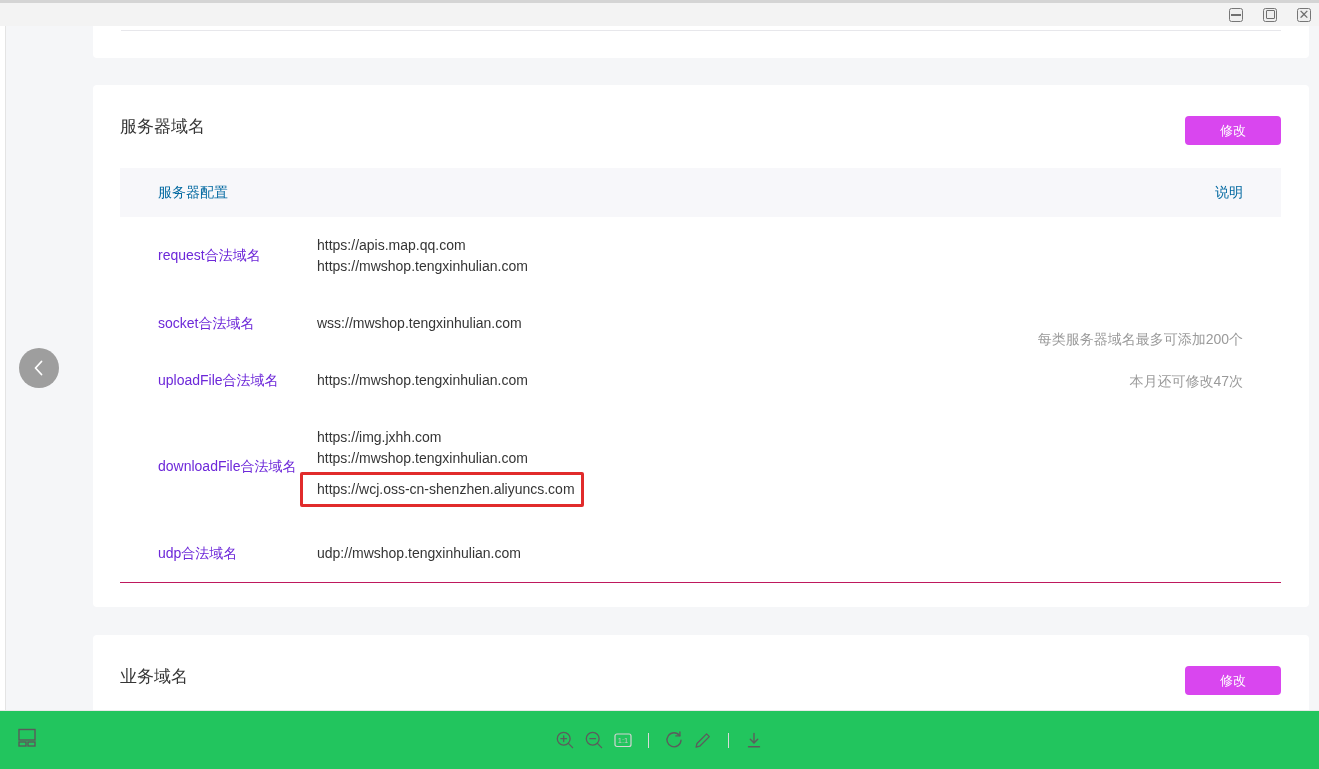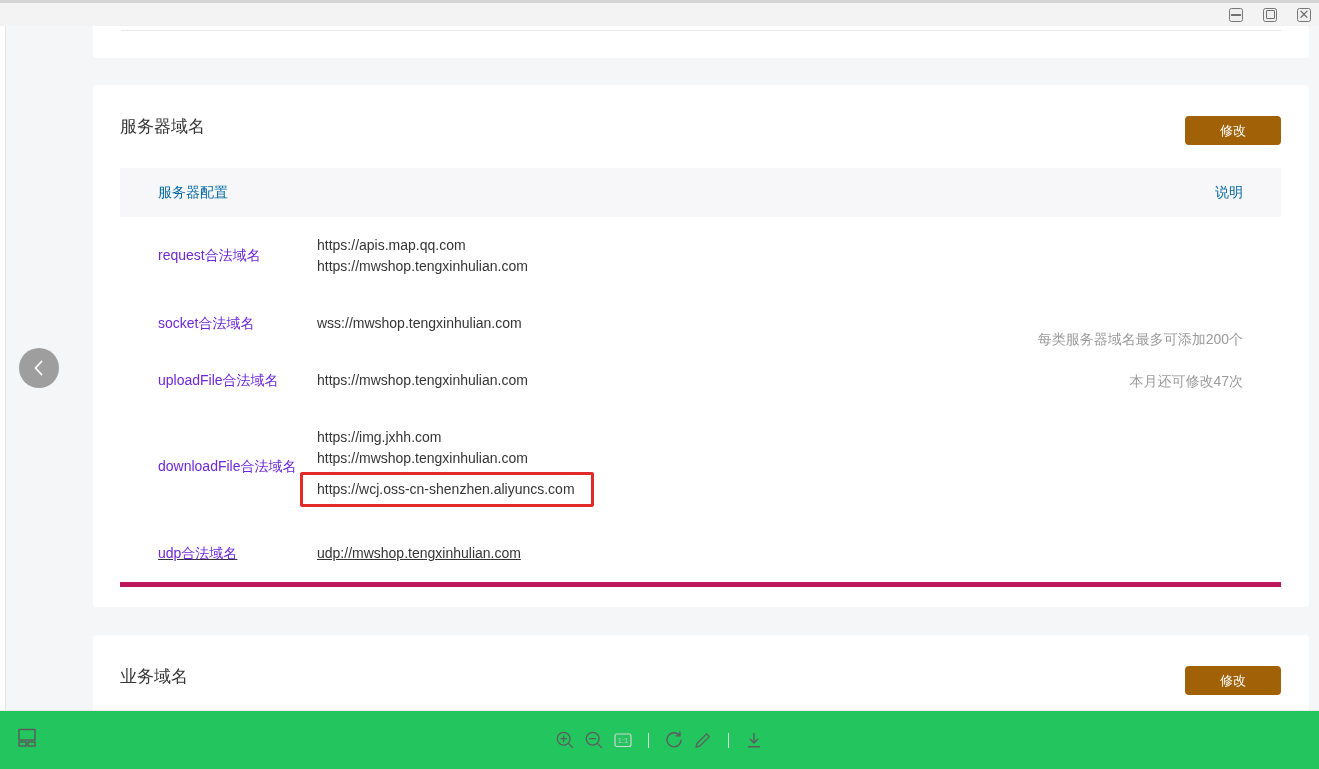--- a/index.html
+++ b/index.html
@@ -39,41 +39,41 @@
   .card-top-partial .divider {
     position:absolute; left:28px; right:28px; top:4px; height:1px; background:#e7e7eb;
   }
   .card-main { top:85px; height:522px; }
   .card-bottom { top:635px; height:85px; border-radius:4px 4px 0 0; }
   .card-title {
     position:absolute; left:27px; top:30px; font-size:17px; color:#353535; line-height:24px;
   }
   .modify-btn {
     position:absolute; right:28px; top:31px; width:96px; height:29px;
-    background:#a16207; color:#ffffff; font-size:13px; font-weight:500;
+    background:#d946ef; color:#ffffff; font-size:13px; font-weight:500;
     border:none; border-radius:4px; line-height:29px; text-align:center; cursor:pointer;
     font-family:inherit;
   }
   
   .thead {
     position:absolute; left:27px; top:83px; width:1161px; height:49px;
     background:#f7f7fa; display:flex; align-items:center;
     font-size:14px; color:#0369a1;
   }
   .thead .h-config { padding-left:38px; }
   .thead .h-note { margin-left:auto; padding-right:38px; }
   .tbody { position:absolute; left:27px; top:132px; width:1161px; }
   .trow { display:flex; align-items:center; padding:18px 0; }
-  .trow:last-child { border-bottom:5px solid #be185d;text-decoration:underline; }
+  .trow:last-child { border-bottom:1px solid #be185d; }
   .tlabel { margin-left:38px; width:159px; font-size:14px; color:#6d28d9; flex:none; }
   .tvalues { font-size:14px; color:#353535; }
   .tvalue { line-height:21px; }
   .tvalue.highlighted {
     width:fit-content; border:3px solid #e12b2b; border-radius:2px;
-    margin:3px 2px 0 -17px; padding:4px 16px 4px 14px;
+    margin:3px 2px 0 -17px; padding:4px 6px 4px 14px;
   }
   .notes {
     position:absolute; right:66px; top:244px; text-align:right;
     font-size:14px; color:#9a9a9a; line-height:20px;
   }
   .notes .note2 { margin-top:22px; }
   
   .bottom-bar {
     position:absolute; left:0; top:710px; width:1319px; height:59px;
     background:#22c55e; border-top:1px solid #e9e9e9;

